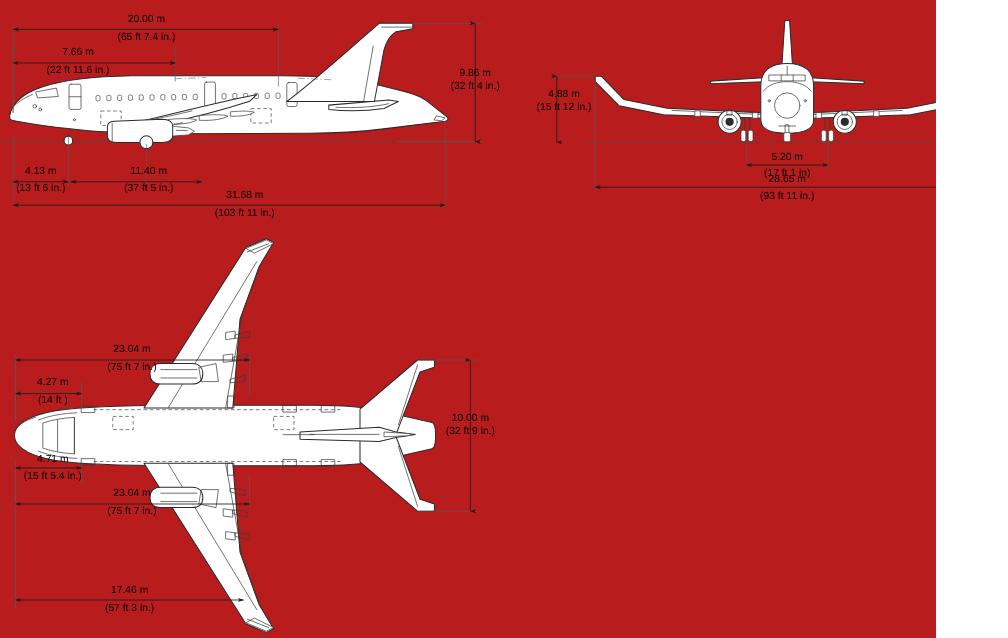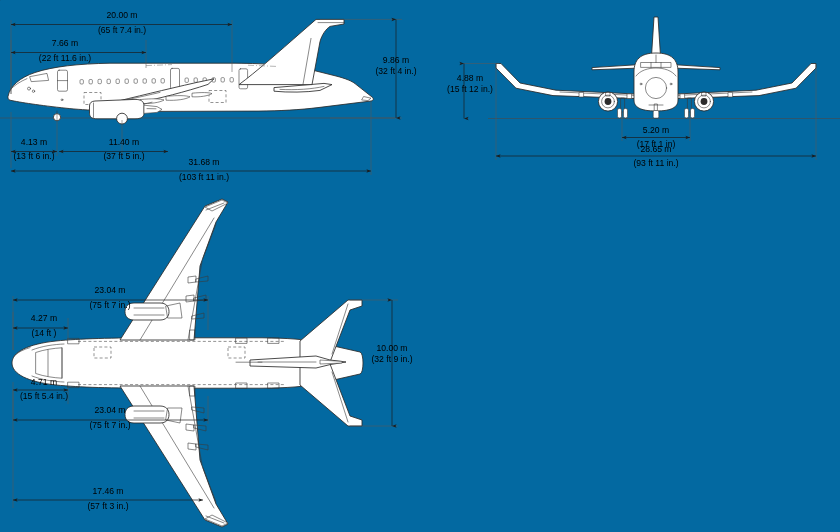--- a/index.html
+++ b/index.html
@@ -7,23 +7,23 @@
     margin: 0;
     padding: 0;
     background: #ffffff;
   }
   body {
     font-family: "Liberation Sans", sans-serif;
     color: #000000;
   }
   #sheet {
     position: relative;
-    width: 840px;
+    width: 780px;
     height: 532px;
-    background: #0369a1;
+    background: #b91c1c;
     overflow: hidden;
   }
   #sheet svg {
     display: block;
     width: 840px;
     height: 532px;
   }
   .ac-thin { fill: none; stroke: #3a3a3a; stroke-width: 0.6; stroke-linejoin: round; stroke-linecap: round; }
   .ac-fill { fill: #ffffff; stroke: #2b2b2b; stroke-width: 0.85; stroke-linejoin: round; }
   .ac-fill-thin { fill: #ffffff; stroke: #3a3a3a; stroke-width: 0.6; stroke-linejoin: round; }

